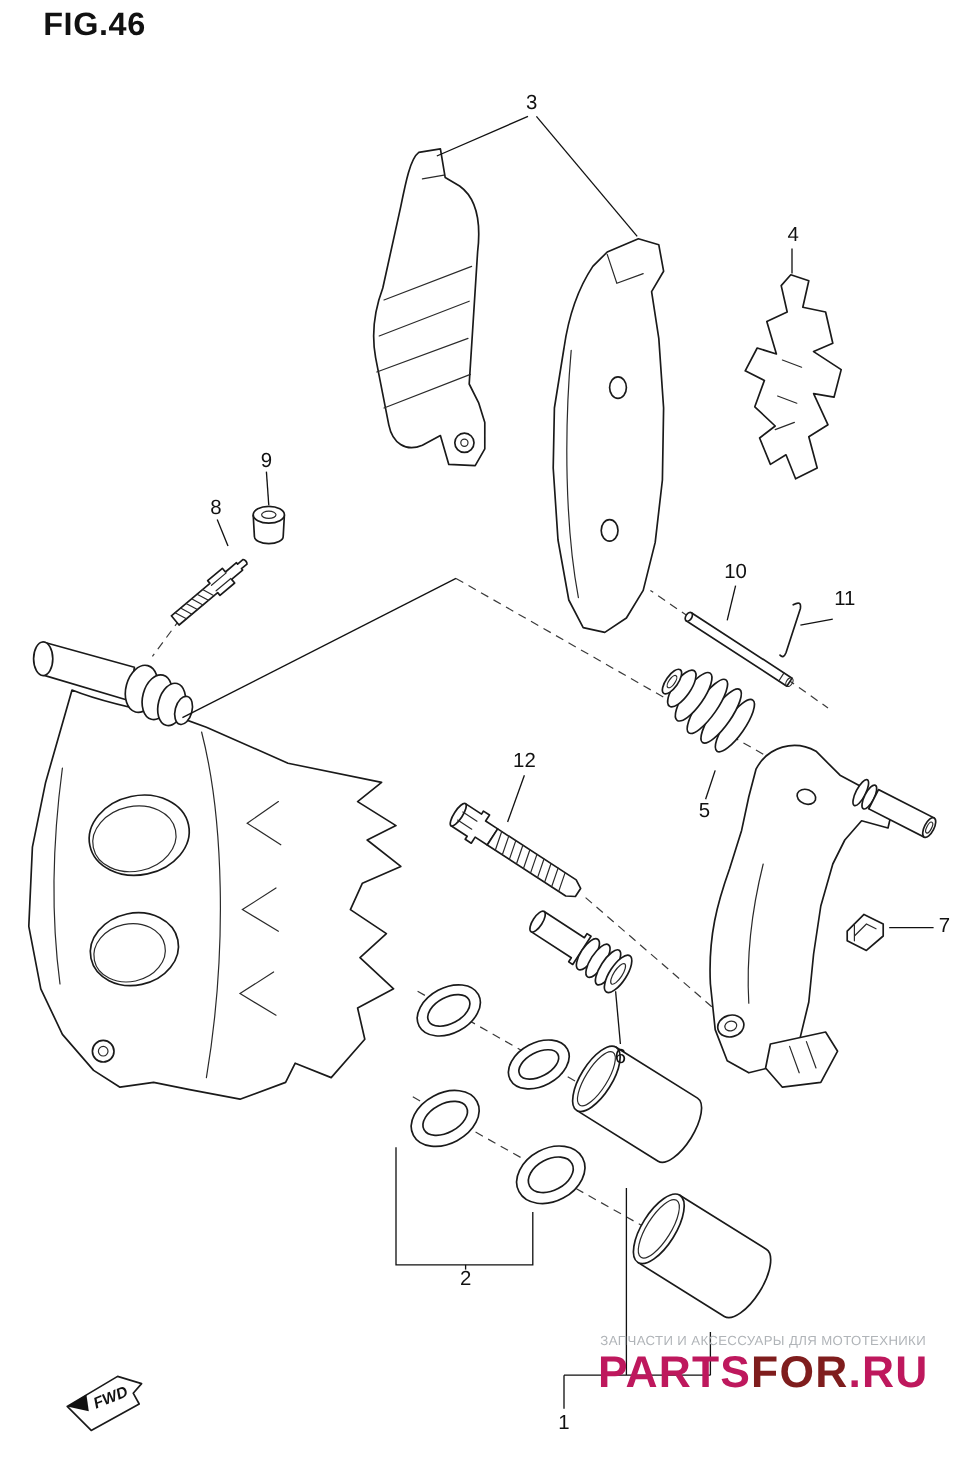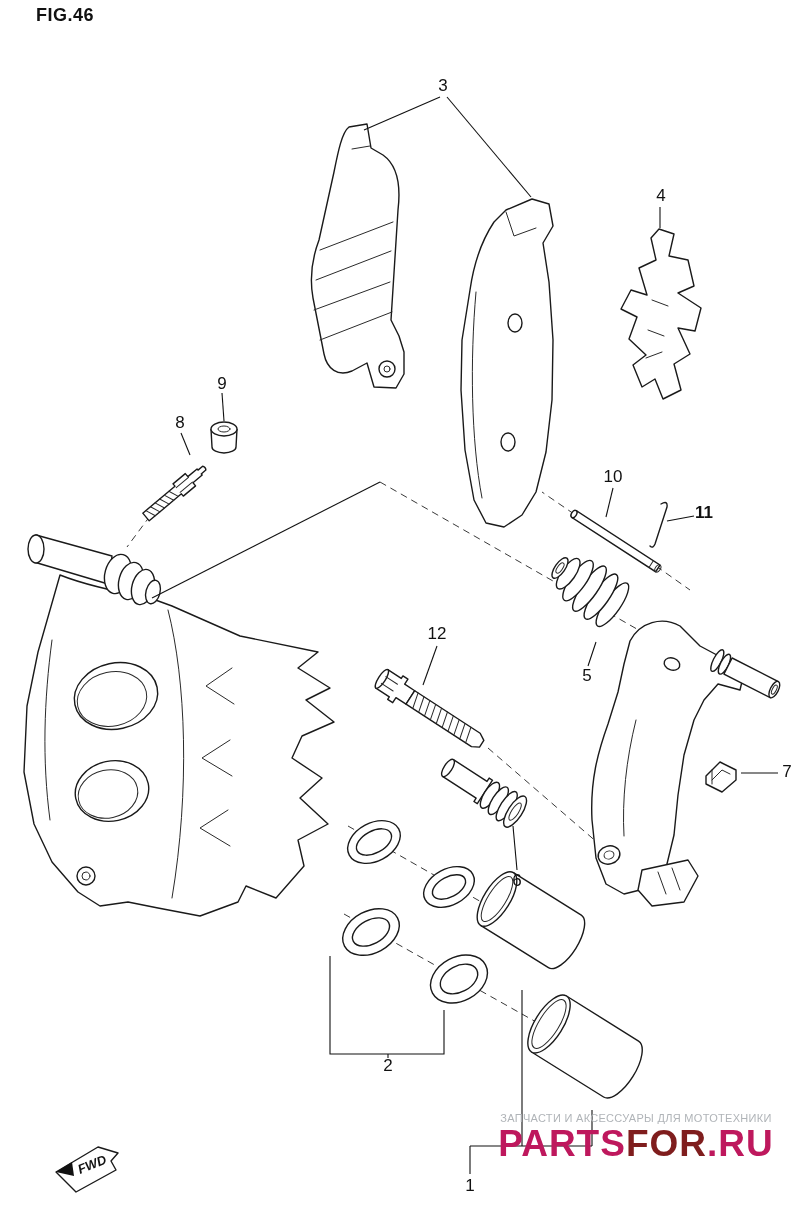--- a/index.html
+++ b/index.html
@@ -1,18 +1,18 @@
 <!DOCTYPE html>
 <html><head>
 <meta charset="utf-8">
 <style>
   * { margin:0; padding:0; box-sizing:border-box; }
   html,body { background:#ffffff; font-family:"Liberation Sans", sans-serif; }
   .stage { position:relative; width:800px; height:1220px; background:#ffffff; overflow:hidden; }
-  .fig-title { position:absolute; left:36px; top:5px; font-size:18px; font-weight:bold; color:#111; letter-spacing:0.5px; }
+  .fig-title { position:absolute; left:36px; top:5px; font-size:27px; font-weight:bold; color:#111; letter-spacing:0.5px; }
   svg.diagram { position:absolute; left:0; top:0; }
   .ln   { stroke:#1a1a1a; stroke-width:1.4; fill:none; stroke-linejoin:round; stroke-linecap:round; }
   .fw   { stroke:#1a1a1a; stroke-width:1.4; fill:#ffffff; stroke-linejoin:round; }
   .thin { stroke:#2a2a2a; stroke-width:1; fill:none; stroke-linecap:round; }
   .dash { stroke:#3a3a3a; stroke-width:1; fill:none; stroke-dasharray:7 5; }
   .lead { stroke:#111; stroke-width:1.1; fill:none; }
   .plabel { position:absolute; transform:translate(-50%,-50%); font-size:17px; color:#111; }
   .wm { position:absolute; left:486px; top:1112px; width:300px; text-align:center; }
   .wm-tag { font-size:11px; color:#b0b4b8; letter-spacing:0.3px; margin-bottom:1px; white-space:nowrap; }
   .wm-brand { font-size:37px; font-weight:bold; letter-spacing:1px; line-height:1; }
@@ -211,21 +211,21 @@
   <span class="plabel" style="left:470px; top:1186px;">1</span>
   <span class="plabel" style="left:388px; top:1066px;">2</span>
   <span class="plabel" style="left:443px; top:86px;">3</span>
   <span class="plabel" style="left:661px; top:196px;">4</span>
   <span class="plabel" style="left:587px; top:676px;">5</span>
   <span class="plabel" style="left:517px; top:881px;">6</span>
   <span class="plabel" style="left:787px; top:772px;">7</span>
   <span class="plabel" style="left:180px; top:423px;">8</span>
   <span class="plabel" style="left:222px; top:384px;">9</span>
   <span class="plabel" style="left:613px; top:477px;text-align:right;">10</span>
-  <span class="plabel" style="left:704px; top:513px;font-weight:bold;">11</span>
+  <span class="plabel" style="left:704px; top:499px;">11</span>
   <span class="plabel" style="left:437px; top:634px;">12</span>
 
   <div class="wm">
     <div class="wm-tag">ЗАПЧАСТИ И АКСЕССУАРЫ ДЛЯ МОТОТЕХНИКИ</div>
     <div class="wm-brand">
       <span class="seg-red">PARTS</span><span class="seg-gray">FOR</span><span class="seg-red">.RU</span>
     </div>
   </div>
 
 </div>

